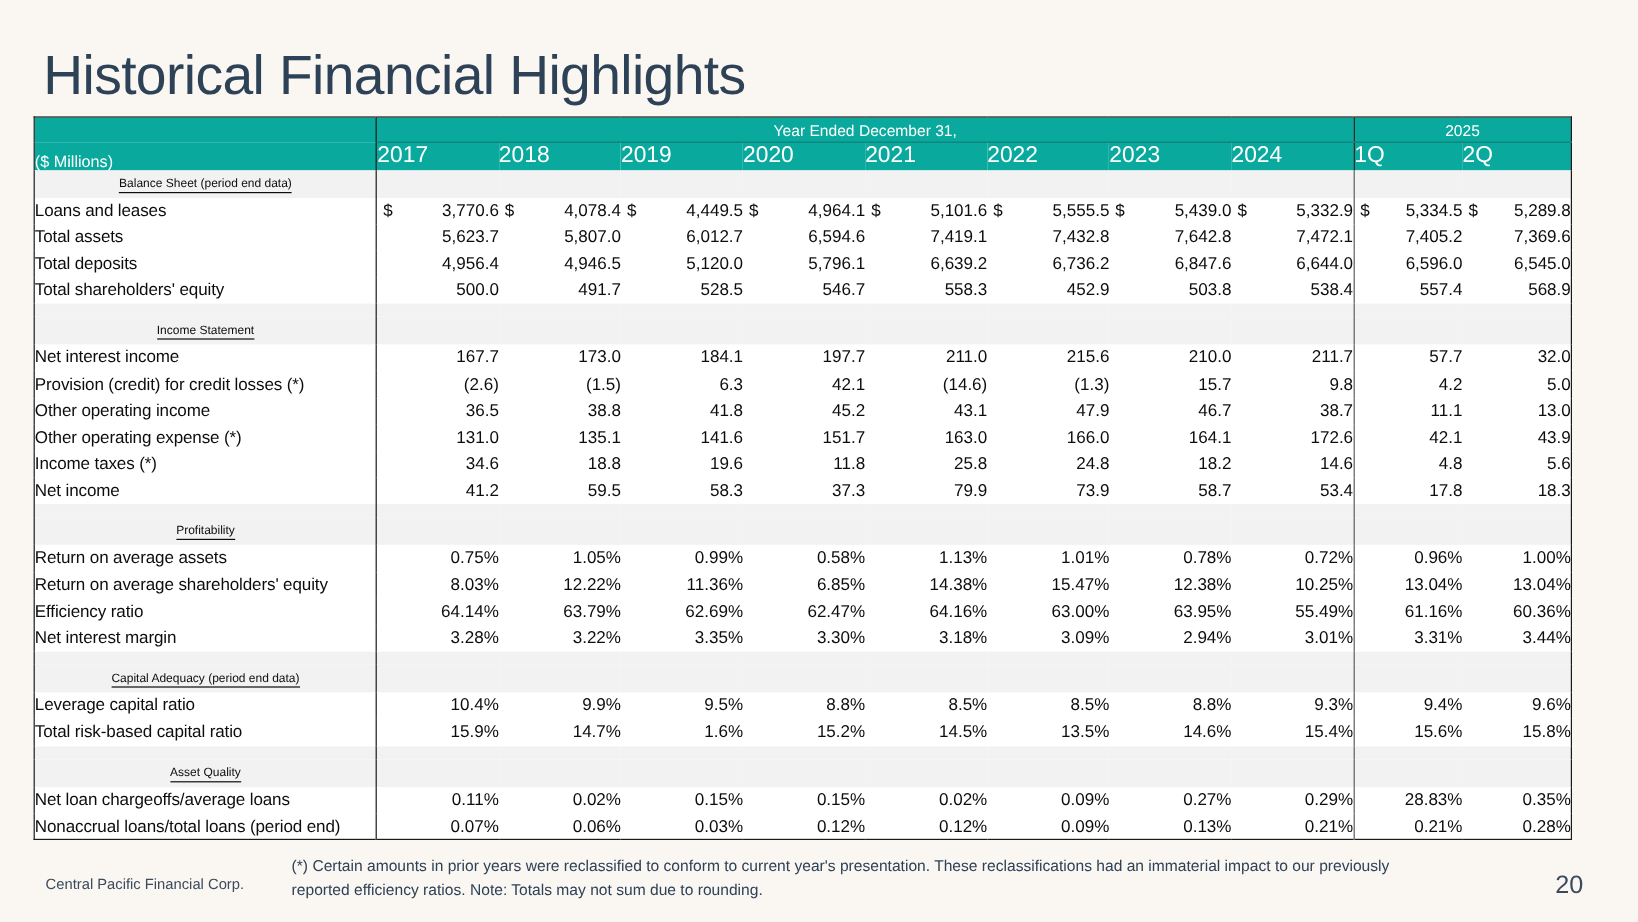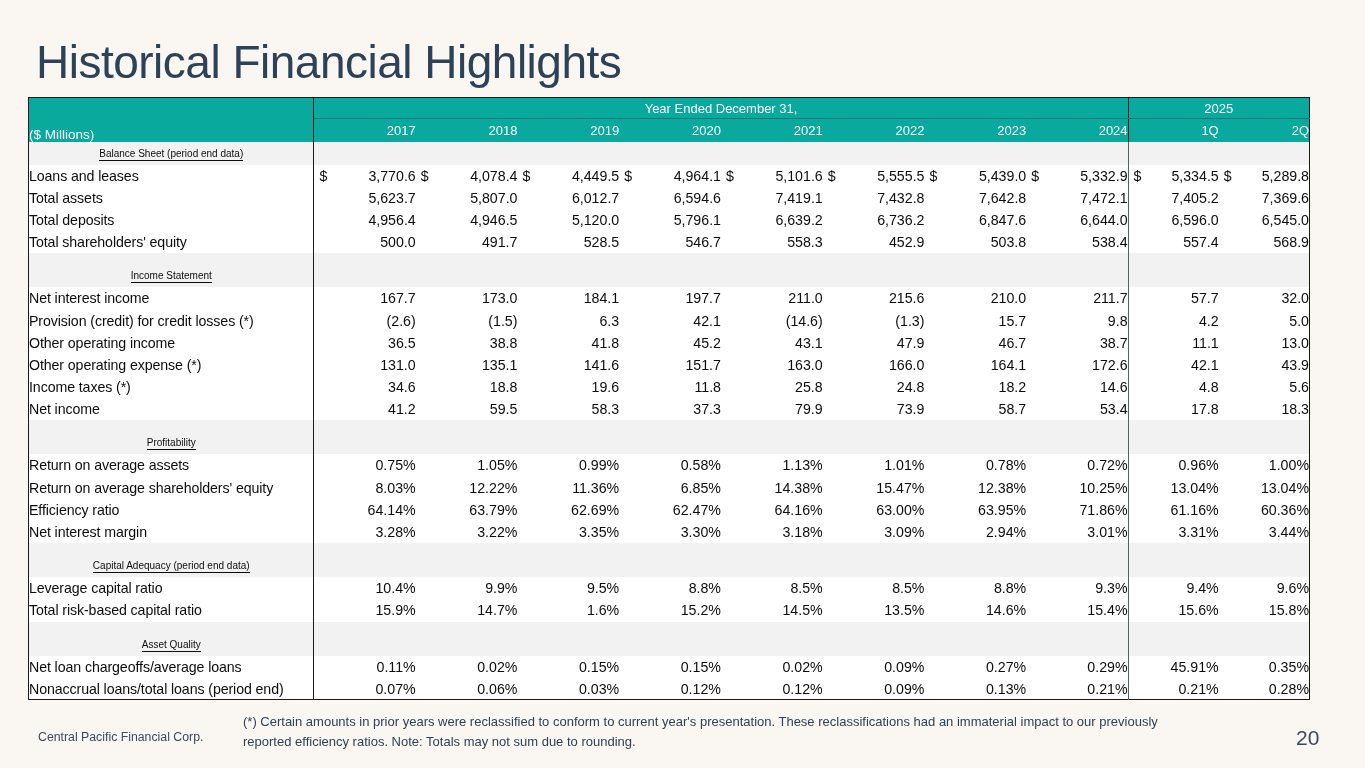--- a/index.html
+++ b/index.html
@@ -25,21 +25,21 @@
     table-layout: fixed;
     background: #ffffff;
     border: 1.5px solid #1a1a1a;
   }
   #fin-table td, #fin-table th { padding: 0; font-weight: normal; }
 
   
   .hdr-band { background: #09a99d; color: #ffffff; height: 21px; }
   .hdr-band.grp { font-size: 13px; text-align: center; font-weight: bold;
                   border-bottom: 1.5px solid #0b7a73; }
-  .hdr-band.yr  { font-size: 13px; text-align: right; font-weight: bold; height: 23px; }
+  .hdr-band.yr  { font-size: 19px; text-align: left; font-weight: bold; height: 23px; }
   .hdr-label {
     background: #09a99d; color: #ffffff; font-size: 13.5px;
     vertical-align: bottom; padding: 0 0 3px 5px; text-align: left; margin-left: 40px;
   }
   .hdr-blank { background: #09a99d; }
   td.hdr-sep-left { border-left: 1.5px solid #1a1a1a; }
 
   
   .vrule-label { border-right: 1.5px solid #1a1a1a; }
   .vrule-q     { border-left: 1.5px solid #555f66; }
@@ -349,21 +349,21 @@
         </tr>
         <tr class="data-row">
           <td class="lbl vrule-label">Efficiency ratio</td>
           <td class="num">64.14%</td>
           <td class="num">63.79%</td>
           <td class="num">62.69%</td>
           <td class="num">62.47%</td>
           <td class="num">64.16%</td>
           <td class="num">63.00%</td>
           <td class="num">63.95%</td>
-          <td class="num">71.86%</td>
+          <td class="num">55.49%</td>
           <td class="num vrule-q">61.16%</td>
           <td class="num">60.36%</td>
         </tr>
         <tr class="data-row">
           <td class="lbl vrule-label">Net interest margin</td>
           <td class="num">3.28%</td>
           <td class="num">3.22%</td>
           <td class="num">3.35%</td>
           <td class="num">3.30%</td>
           <td class="num">3.18%</td>
@@ -454,21 +454,21 @@
         <tr class="data-row">
           <td class="lbl vrule-label">Net loan chargeoffs/average loans</td>
           <td class="num">0.11%</td>
           <td class="num">0.02%</td>
           <td class="num">0.15%</td>
           <td class="num">0.15%</td>
           <td class="num">0.02%</td>
           <td class="num">0.09%</td>
           <td class="num">0.27%</td>
           <td class="num">0.29%</td>
-          <td class="num vrule-q">45.91%</td>
+          <td class="num vrule-q">28.83%</td>
           <td class="num">0.35%</td>
         </tr>
         <tr class="data-row">
           <td class="lbl vrule-label">Nonaccrual loans/total loans (period end)</td>
           <td class="num">0.07%</td>
           <td class="num">0.06%</td>
           <td class="num">0.03%</td>
           <td class="num">0.12%</td>
           <td class="num">0.12%</td>
           <td class="num">0.09%</td>

